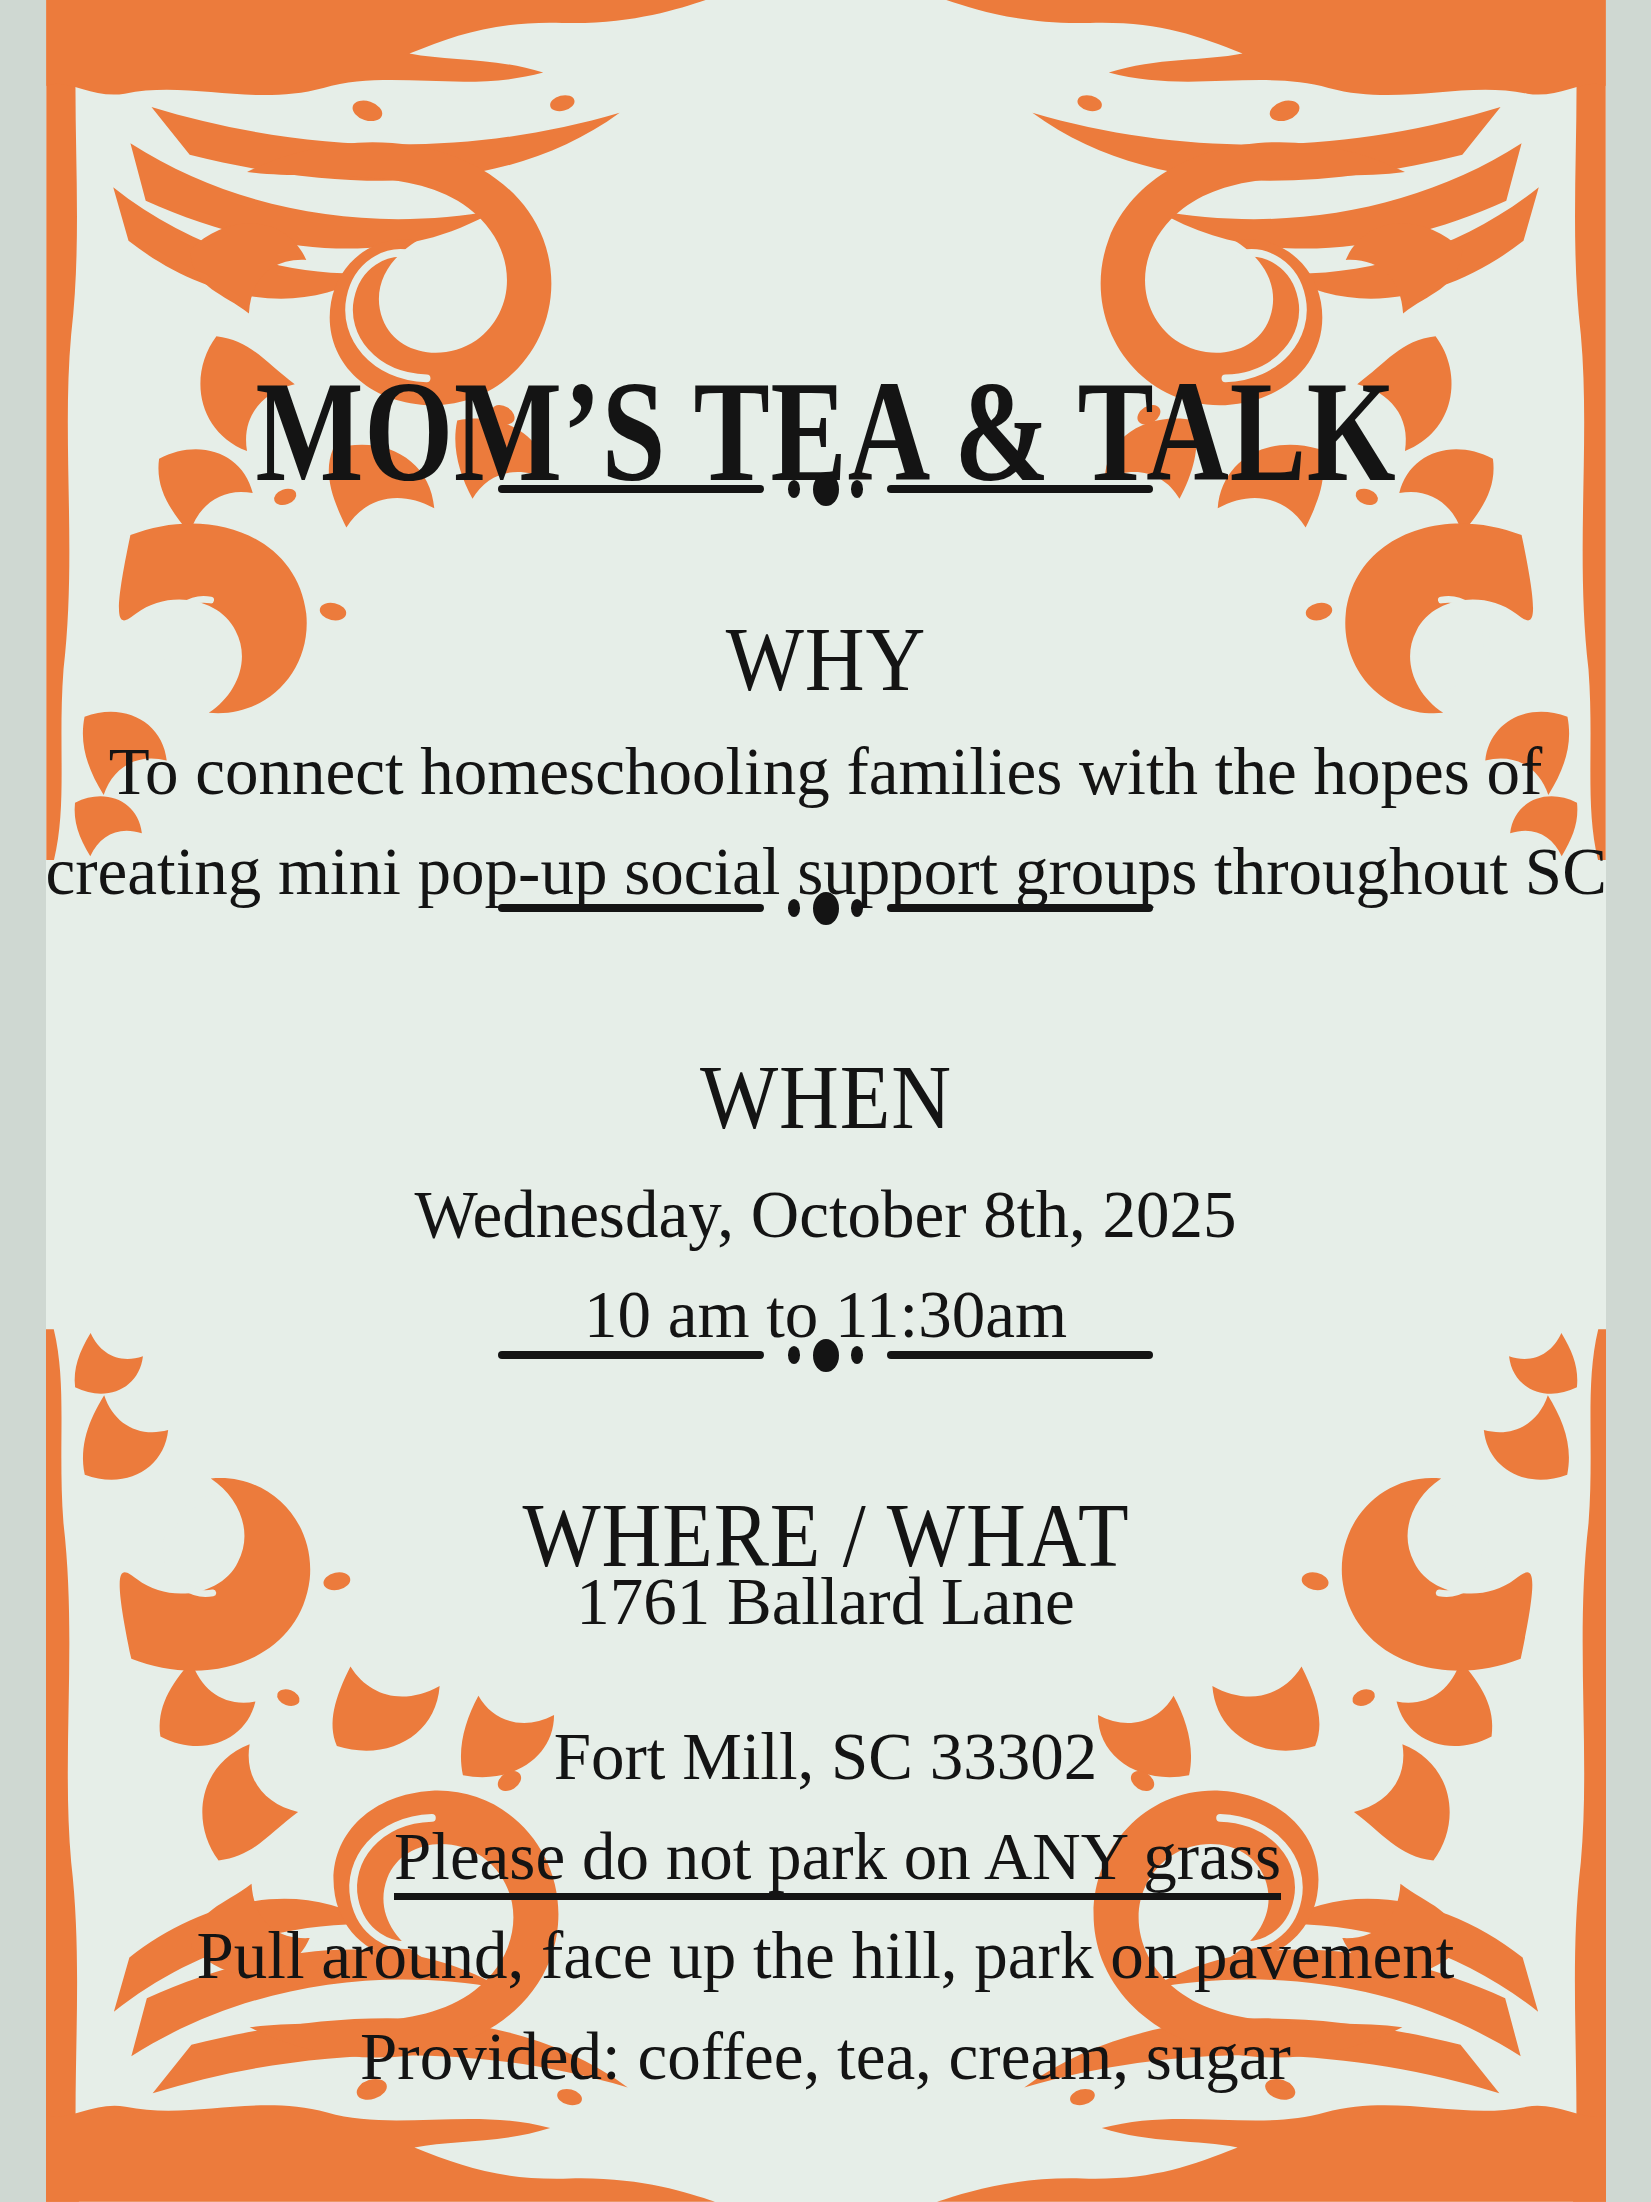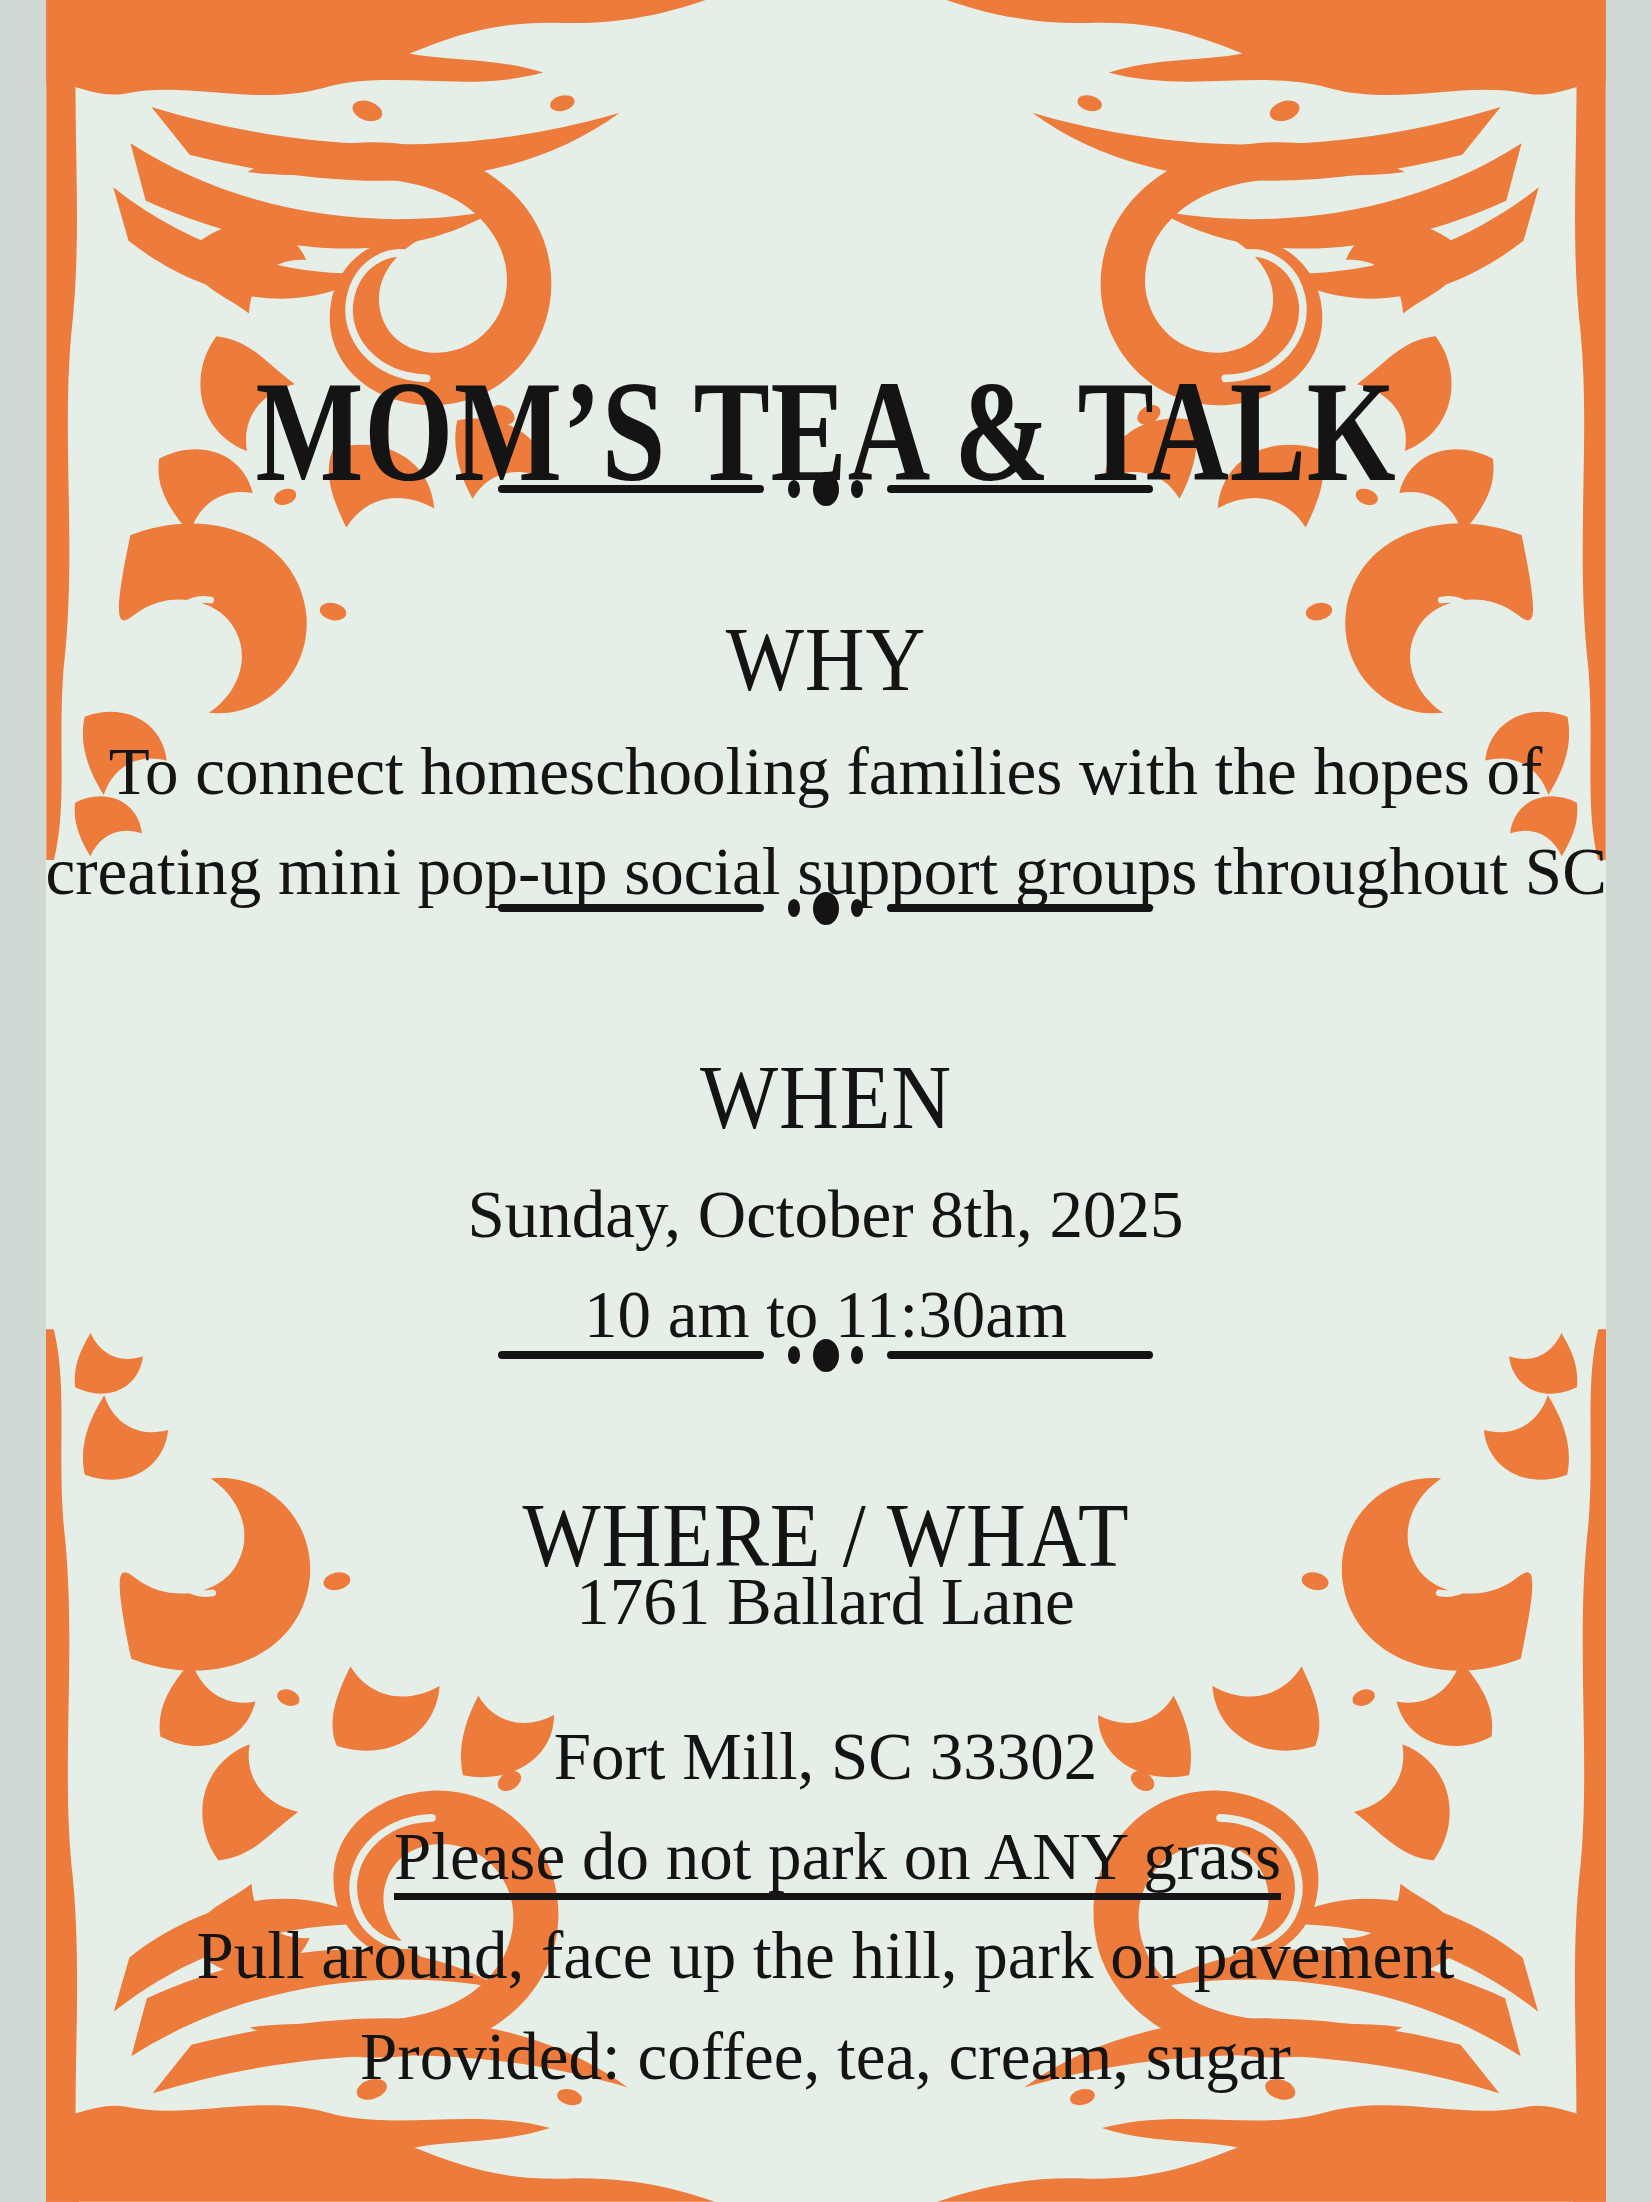--- a/index.html
+++ b/index.html
@@ -190,21 +190,21 @@
 
   <div class="divider d2">
     <span class="dline left"></span>
     <span class="dot s"></span>
     <span class="dot l"></span>
     <span class="dot s"></span>
     <span class="dline right"></span>
   </div>
 
   <h2 class="line heading when">WHEN</h2>
-  <p class="line body-text date">Sunday, October 8th, 2025</p>
+  <p class="line body-text date">Wednesday, October 8th, 2025</p>
   <p class="line body-text time">10 am to 11:30am</p>
 
   <div class="divider d3">
     <span class="dline left"></span>
     <span class="dot s"></span>
     <span class="dot l"></span>
     <span class="dot s"></span>
     <span class="dline right"></span>
   </div>
 

